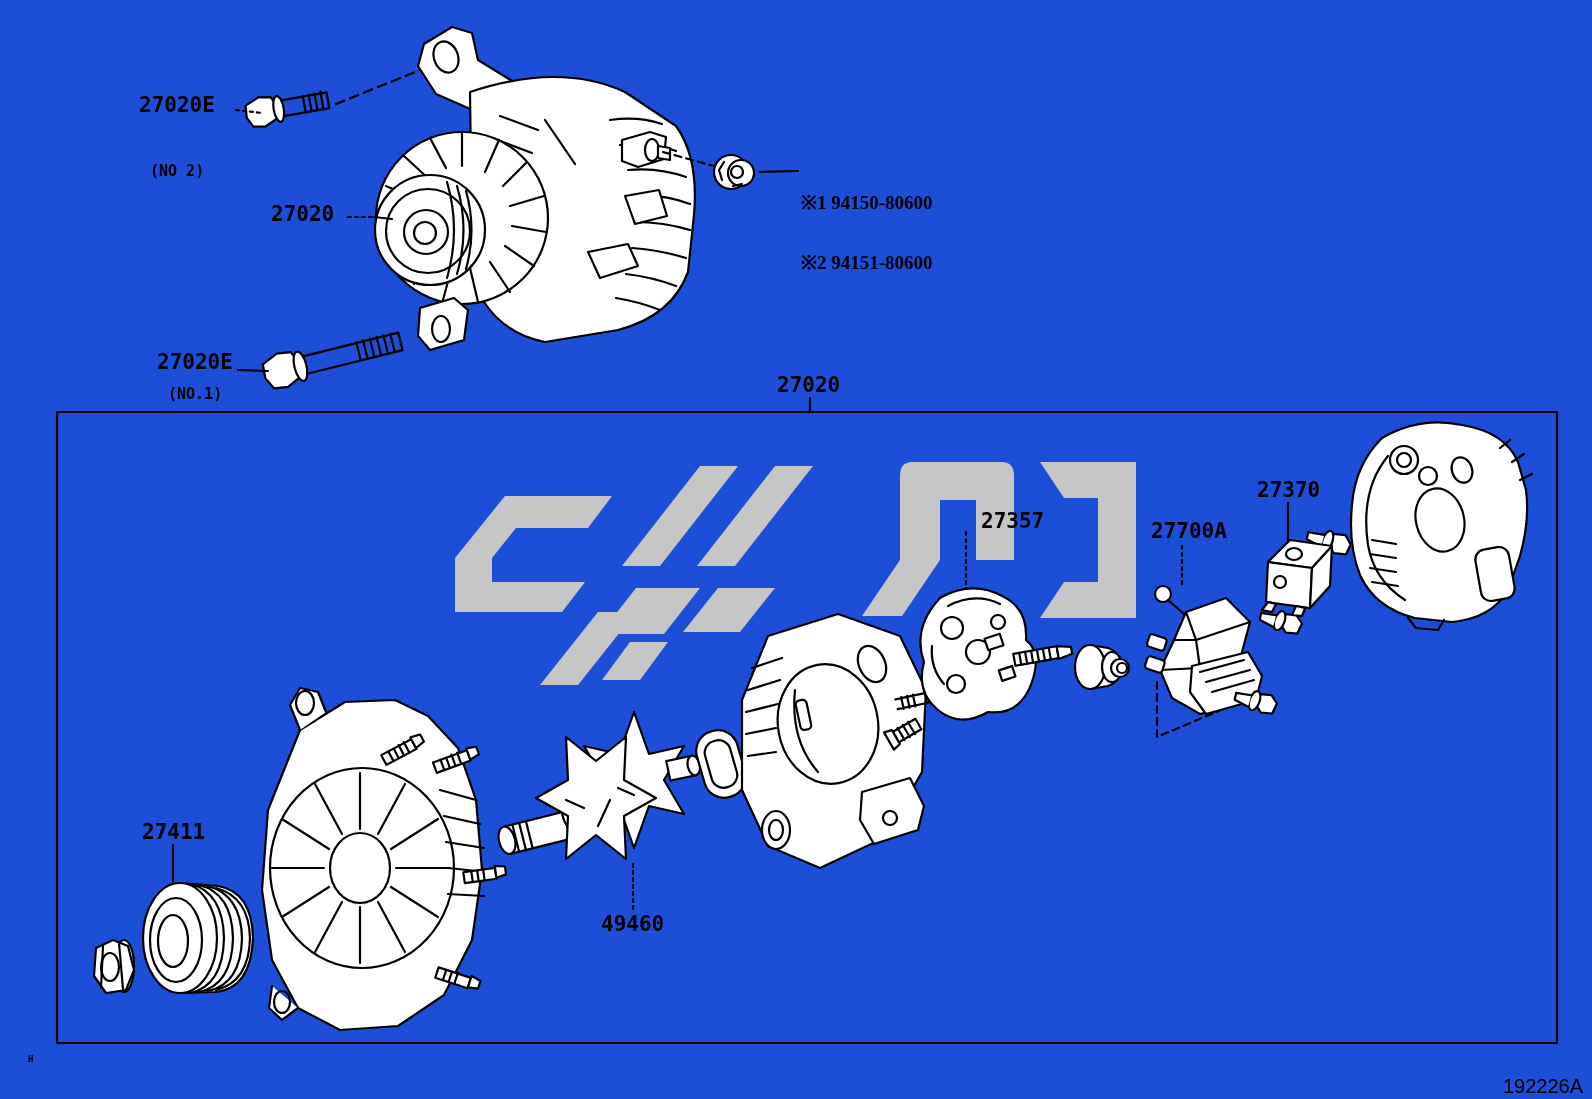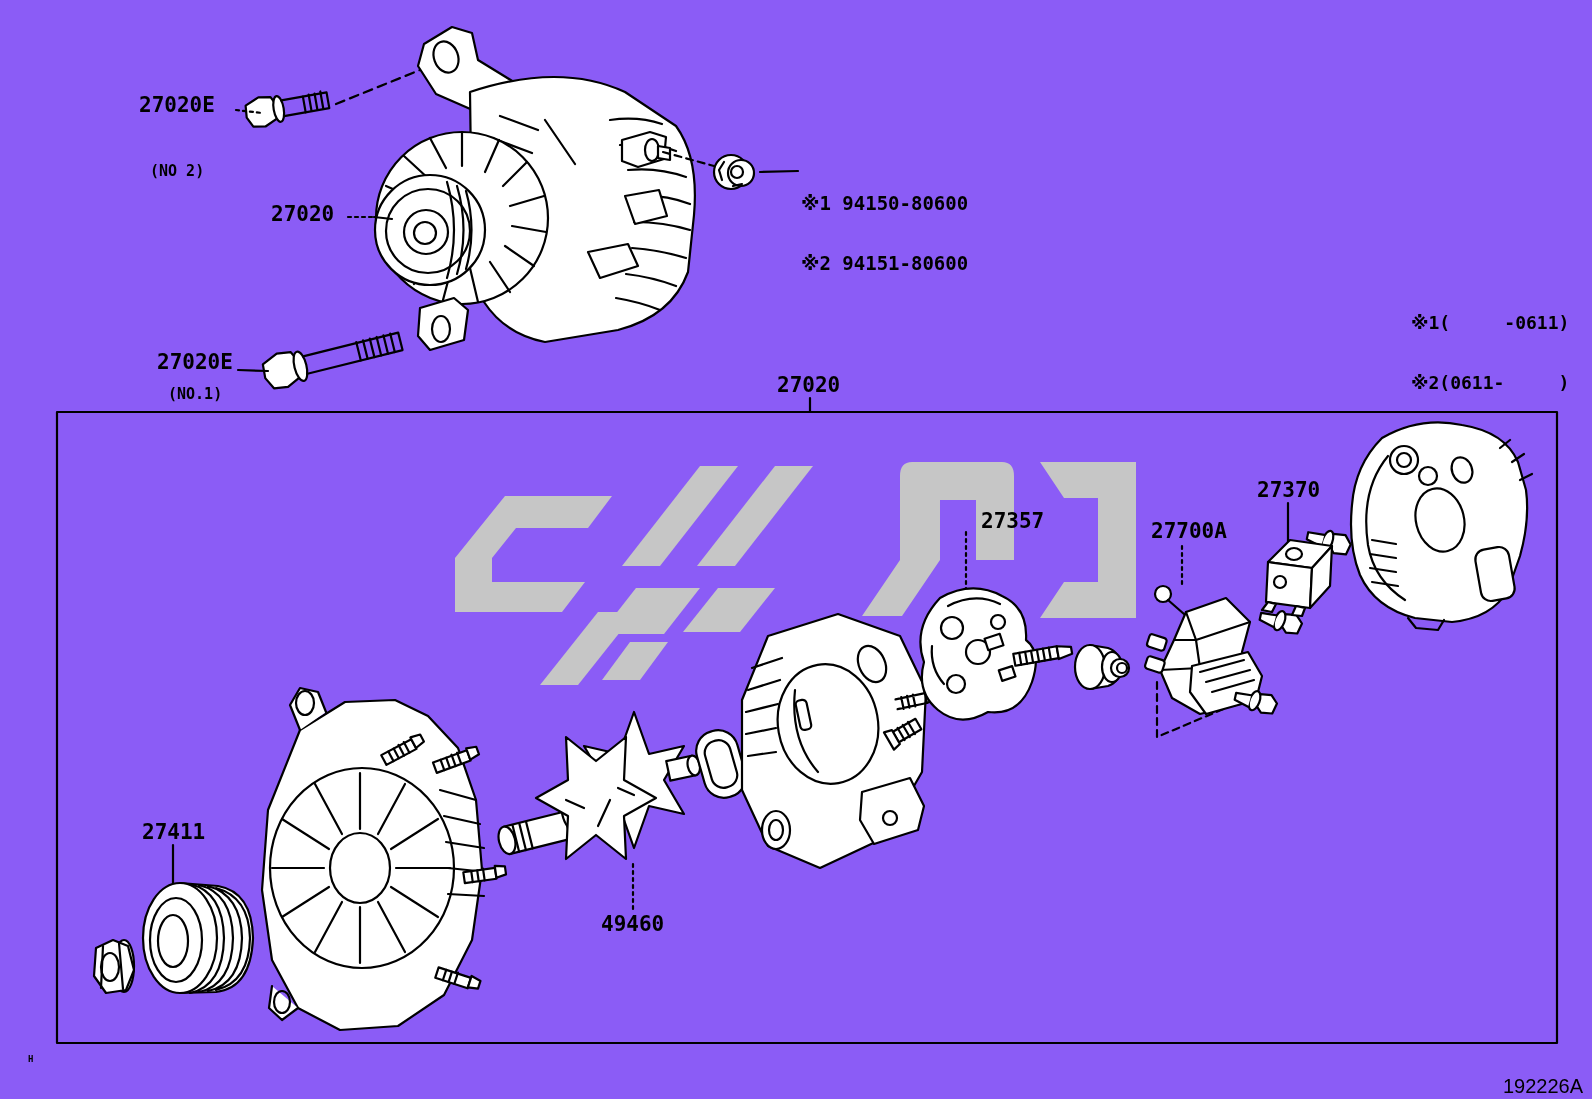--- a/index.html
+++ b/index.html
@@ -1,20 +1,20 @@
 <!DOCTYPE html>
 <html><head>
 <meta charset="utf-8">
 <style>
   html,body{margin:0;padding:0;background:#fff;}
-  #page{position:relative;width:1592px;height:1099px;background:#8b5cf6;overflow:hidden;
+  #page{position:relative;width:1592px;height:1099px;background:#1d4ed8;overflow:hidden;
         font-family:"DejaVu Sans Mono","DejaVu Sans",monospace;color:#000;}
   .plabel{position:absolute;font-weight:bold;font-size:21px;line-height:1;letter-spacing:0px;white-space:pre;}
   .sublabel{position:absolute;font-weight:bold;font-size:15px;line-height:1;white-space:pre;}
-  .notelabel{position:absolute;font-weight:bold;font-size:19px;line-height:20px;white-space:pre;}
+  .notelabel{position:absolute;font-weight:bold;font-size:19px;line-height:20px;white-space:pre;font-family:Liberation Serif, serif;}
   .datelabel{position:absolute;font-weight:bold;font-size:18px;line-height:20px;white-space:pre;}
   .footer{position:absolute;font-family:Liberation Sans, sans-serif;font-size:20px;line-height:1;text-align:right;}
   .cornermark{position:absolute;font-size:9px;font-weight:bold;line-height:1;}
   svg{position:absolute;left:0;top:0;}
   svg *{vector-effect:non-scaling-stroke;}
   .ln path,.ln ellipse,.ln circle,.ln rect,.ln line,.ln polyline,.ln polygon{
      stroke:#000;stroke-width:2.2;fill:none;stroke-linecap:round;stroke-linejoin:round;}
   .ln .w{fill:#fff;}
   .wm path{stroke:none;}
 </style>
@@ -273,24 +273,20 @@
   <div class="plabel" style="left:271px;top:204px;">27020</div>
 
   <div class="plabel" style="left:157px;top:352px;">27020E</div>
   <div class="sublabel" style="left:168px;top:387px;">(NO.1)</div>
 
   <div class="notelabel" style="left:801px;top:153px;">
     <div>※1 94150-80600</div>
     <div>※2 94151-80600</div>
   </div>
 
-  <div class="datelabel" style="left:1411px;top:273px;">
-    <div>※1(     -0611)</div>
-    <div>※2(0611-     )</div>
-  </div>
 
   <div class="plabel" style="left:777px;top:375px;">27020</div>
 
   <div class="plabel" style="left:142px;top:822px;">27411</div>
   <div class="plabel" style="left:601px;top:914px;">49460</div>
   <div class="plabel" style="left:981px;top:511px;">27357</div>
   <div class="plabel" style="left:1151px;top:521px;">27700A</div>
   <div class="plabel" style="left:1257px;top:480px;">27370</div>
 
   <div class="cornermark" style="left:28px;top:1055px;">H</div>

